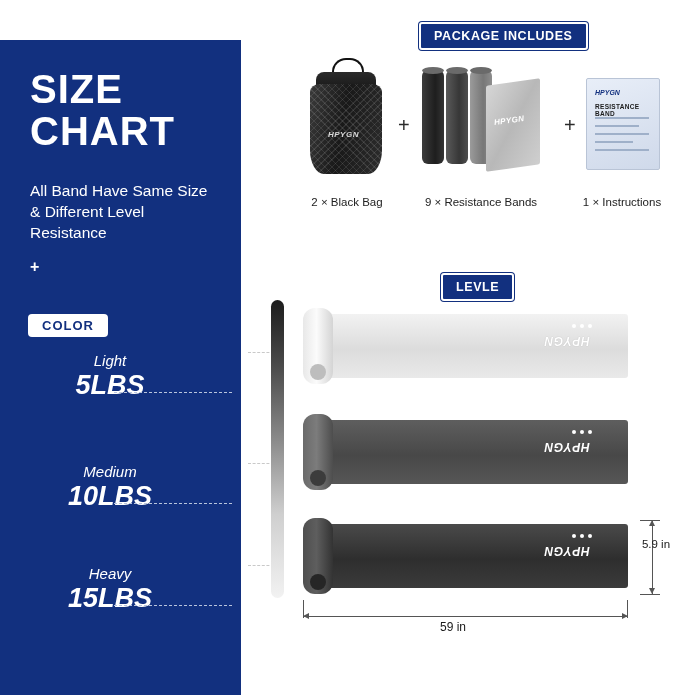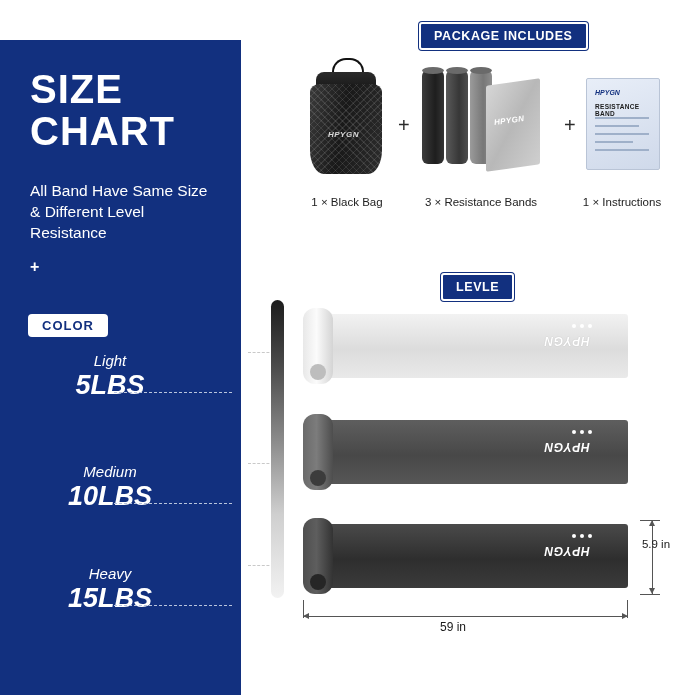--- a/index.html
+++ b/index.html
@@ -454,38 +454,38 @@
   <div class="pill" id="package-pill">PACKAGE INCLUDES</div>
 
   <div class="pkg-row">
 
     <div class="bag">
       <div class="bag-cord"></div>
       <div class="bag-neck"></div>
       <div class="bag-body"></div>
       <div class="bag-logo">HPYGN</div>
     </div>
-    <div class="pkg-caption" style="left:20px; top:148px; width:118px;">1 × Black Bag</div>
+    <div class="pkg-caption" style="left:20px; top:148px; width:118px;">2 × Black Bag</div>
 
     <div class="pkg-plus" style="left:130px; top:66px;">+</div>
 
     <div class="rolls">
       <div class="roll r1">
           <div class="roll-top"></div>
         </div>
       <div class="roll r2">
           <div class="roll-top"></div>
         </div>
       <div class="roll r3">
           <div class="roll-top"></div>
         </div>
       <div class="flat-band"></div>
       <div class="flat-logo">HPYGN</div>
     </div>
-    <div class="pkg-caption" style="left:133px; top:148px; width:160px;">3 × Resistance Bands</div>
+    <div class="pkg-caption" style="left:133px; top:148px; width:160px;">9 × Resistance Bands</div>
 
     <div class="pkg-plus" style="left:296px; top:66px;">+</div>
 
     <div class="sheet">
       <div class="sheet-logo">HPYGN</div>
       <div class="sheet-title">RESISTANCE BAND</div>
       <div class="sheet-line" style="top:38px;"></div>
       <div class="sheet-line" style="top:46px; width:44px;"></div>
       <div class="sheet-line" style="top:54px;"></div>
       <div class="sheet-line" style="top:62px; width:38px;"></div>

